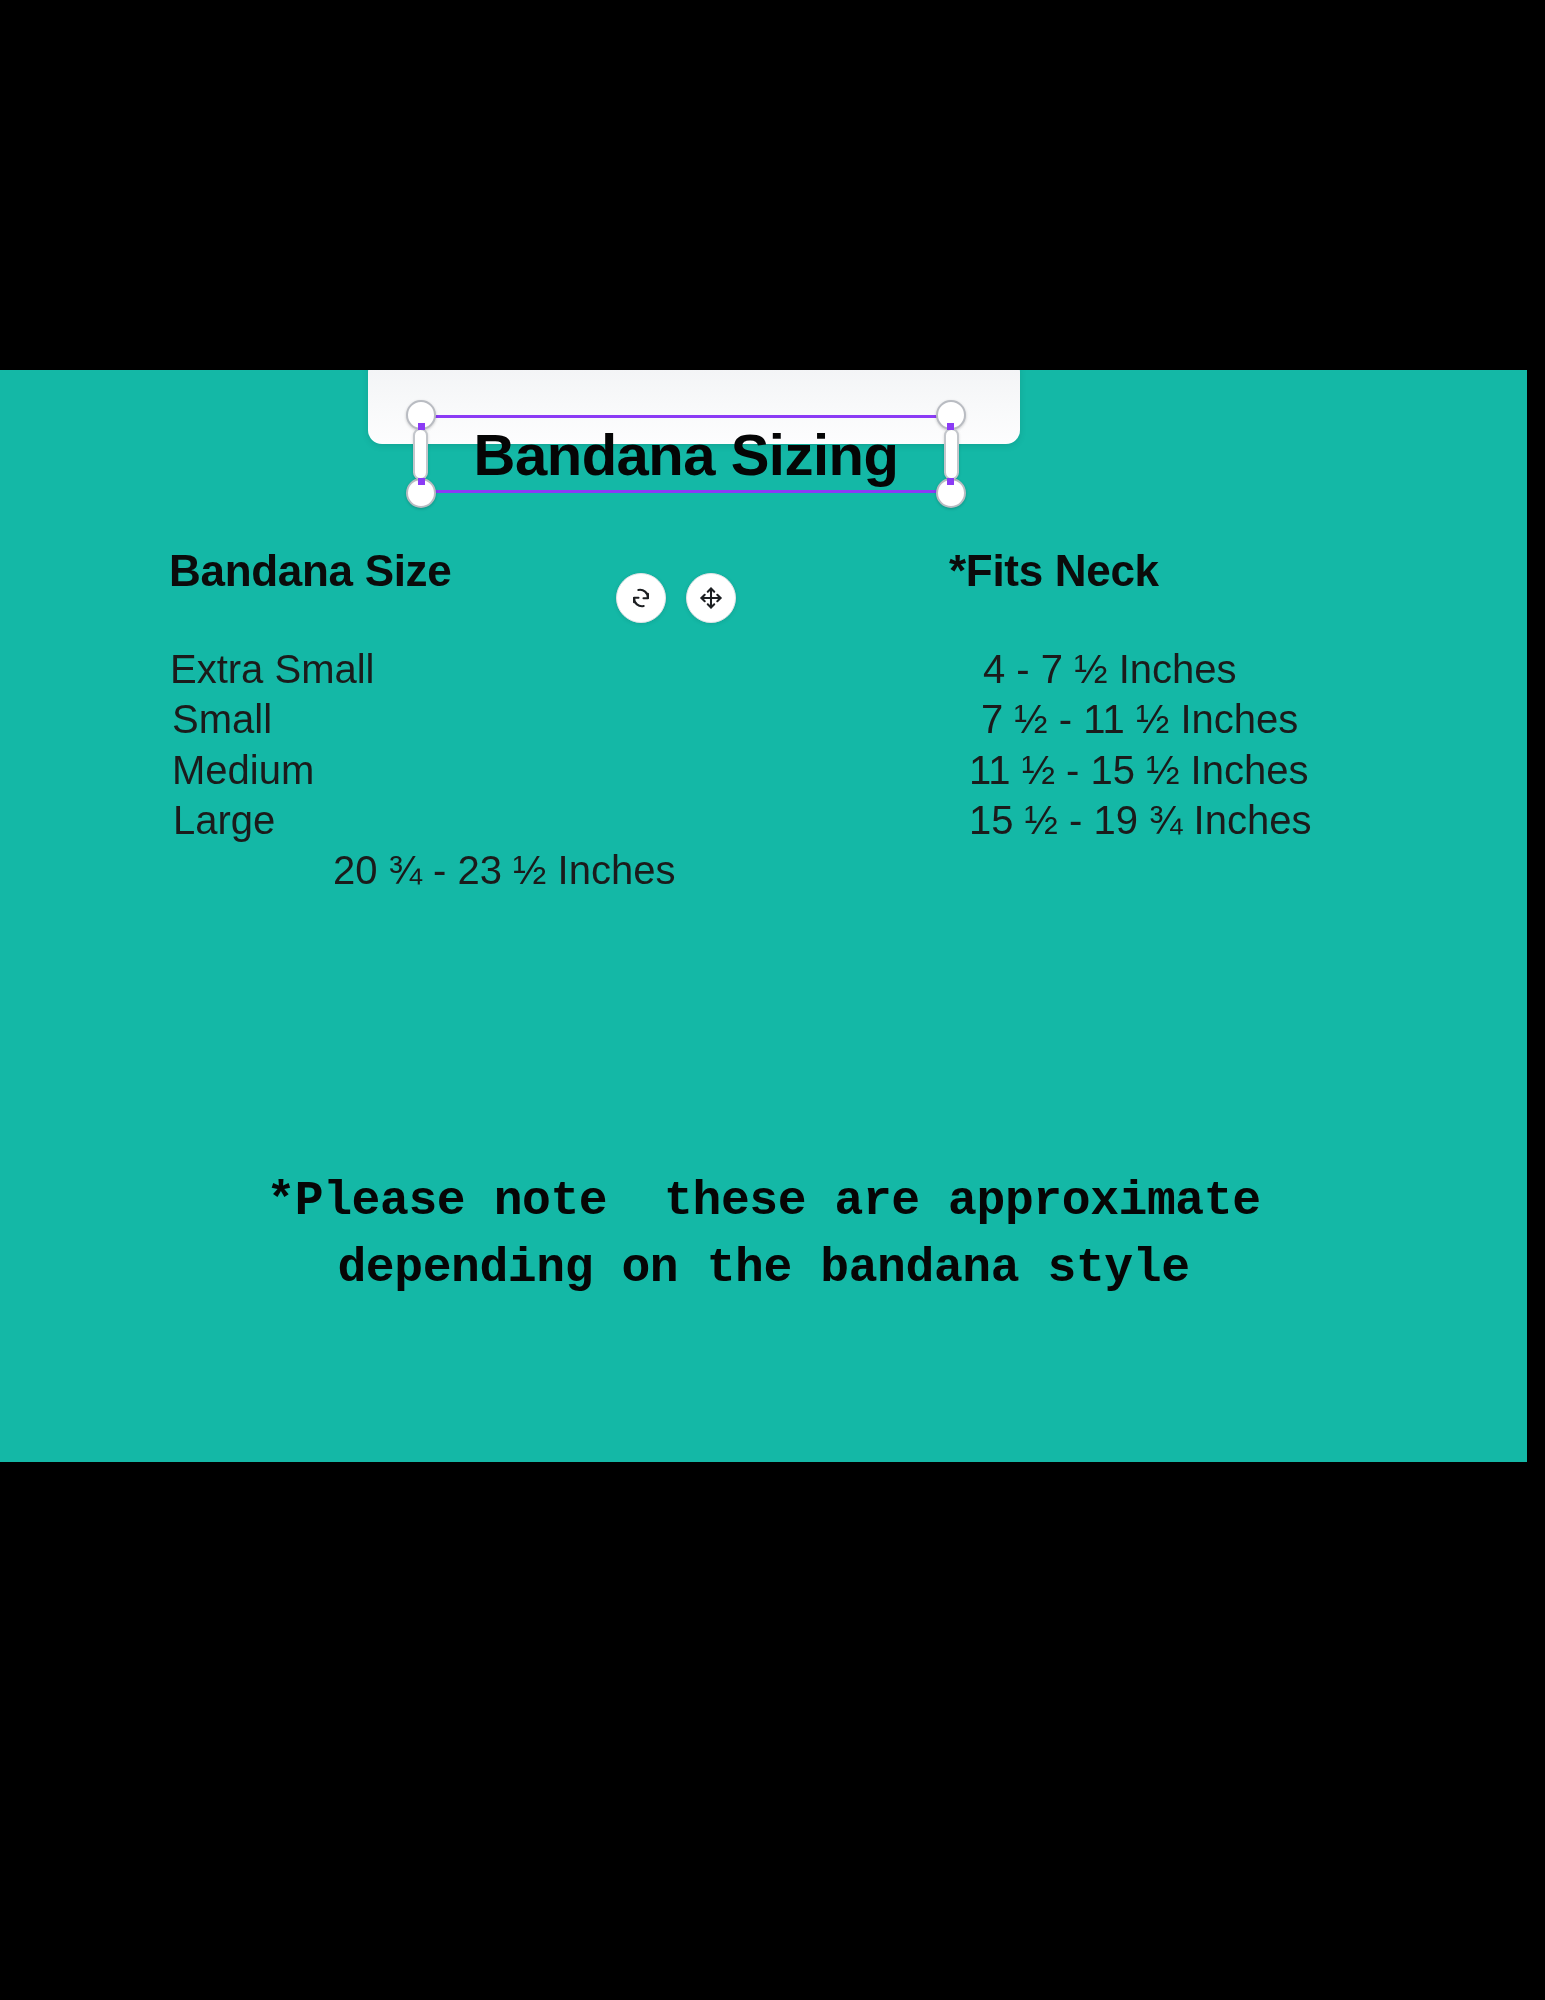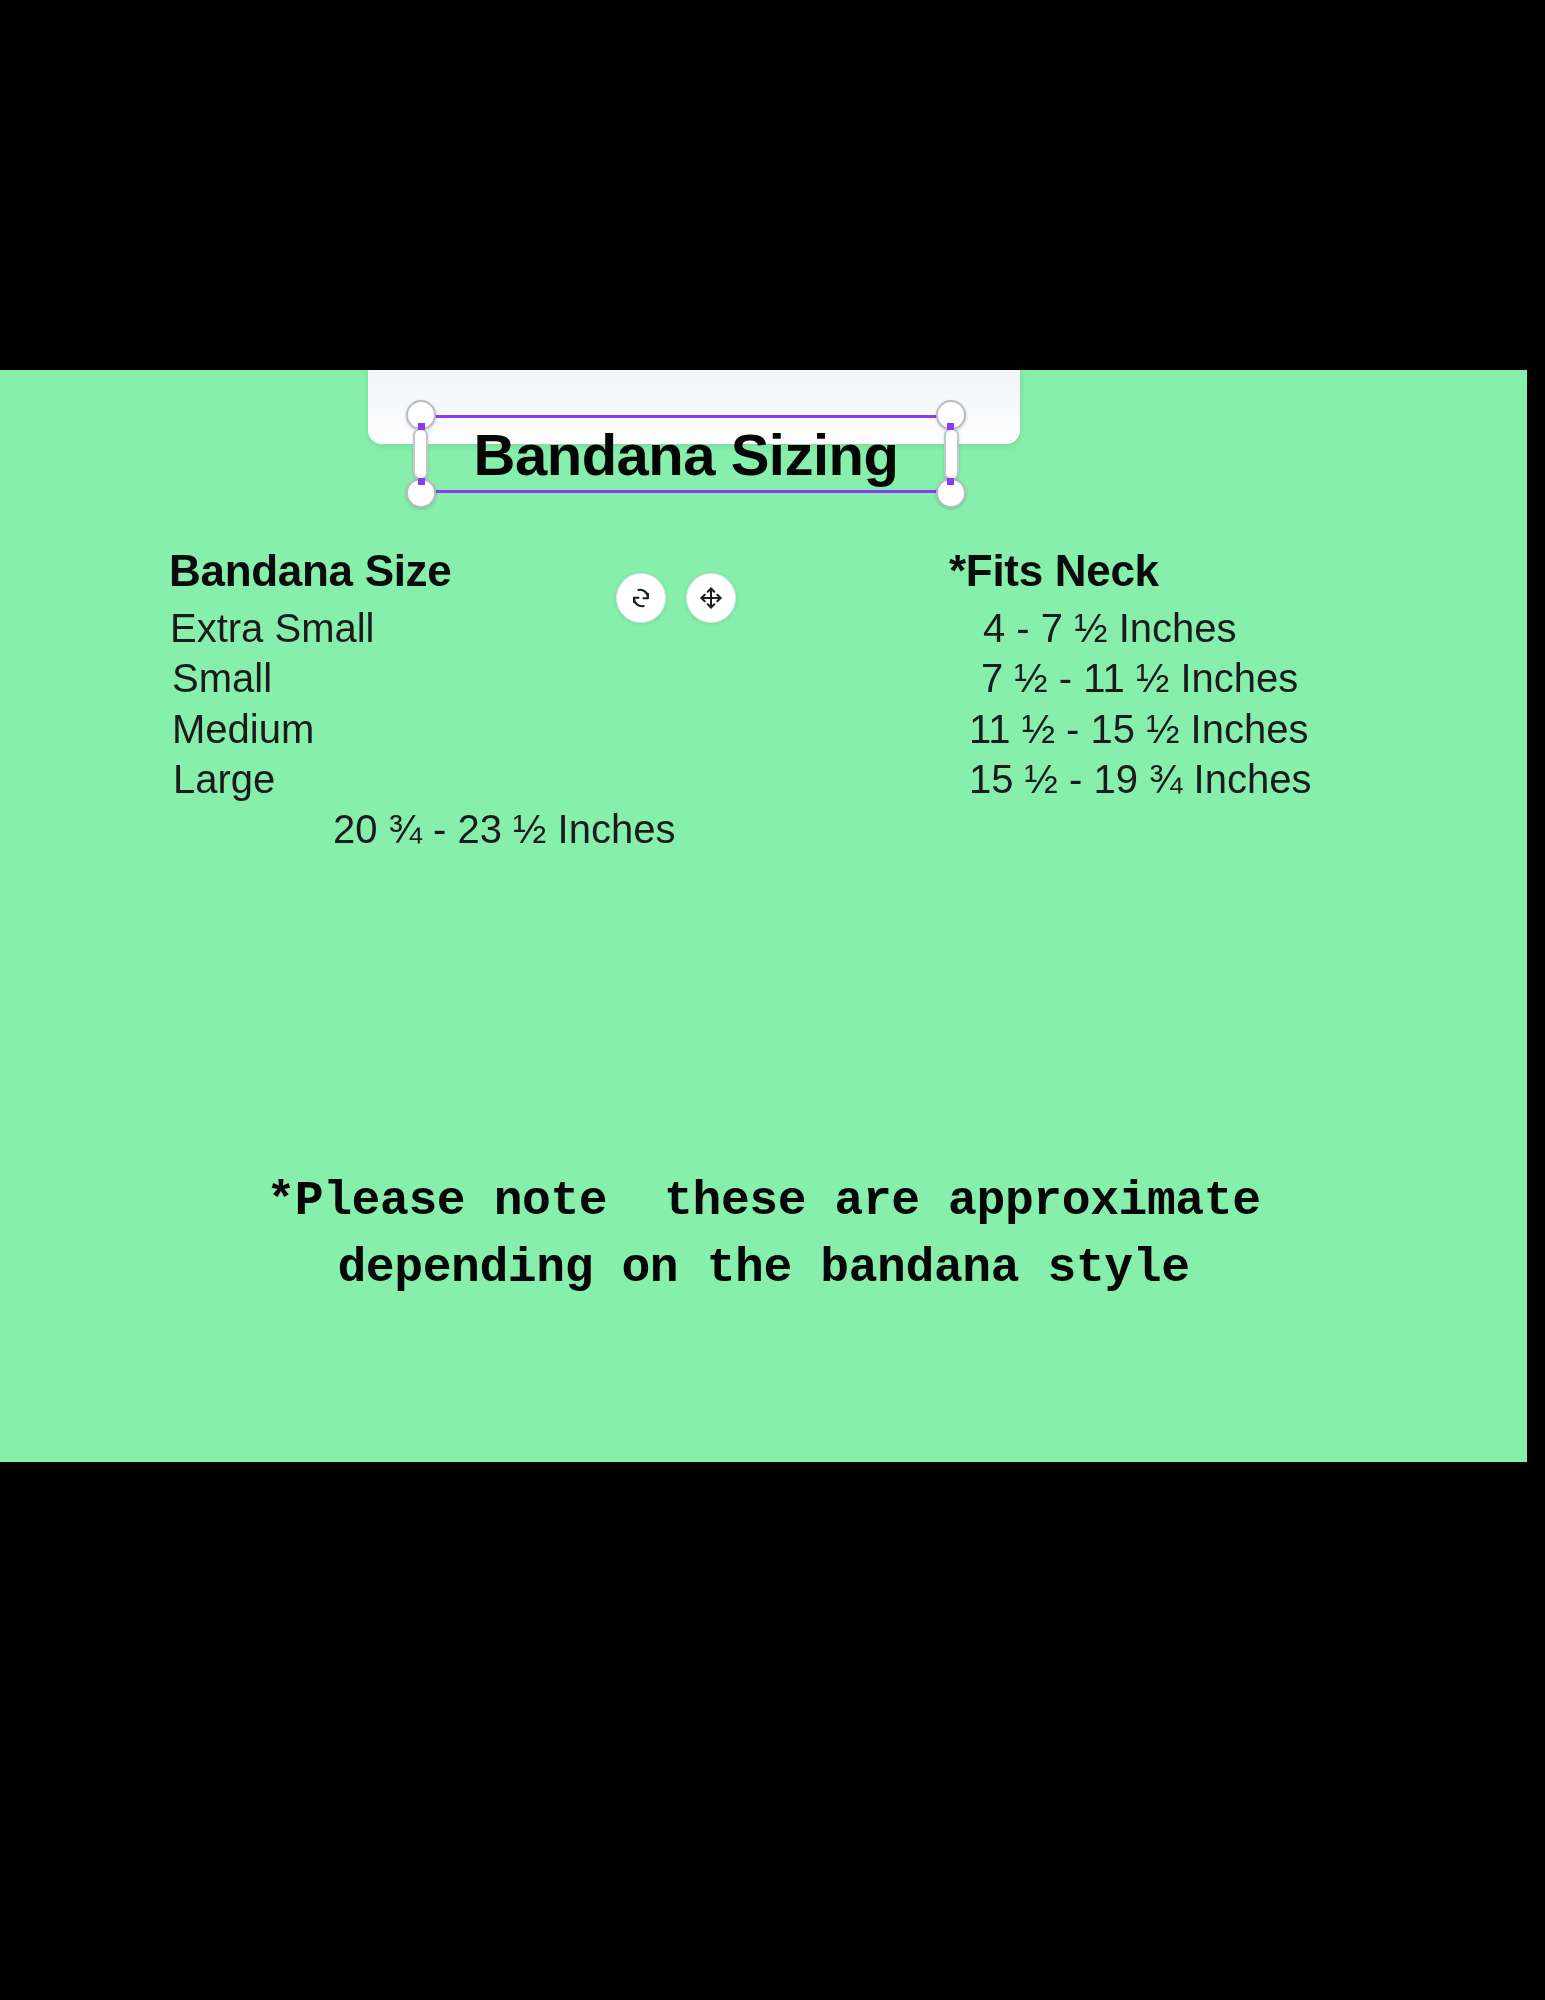--- a/index.html
+++ b/index.html
@@ -22,21 +22,21 @@
     background: #000000;
   }
 
   
   #canvas {
     position: absolute;
     left: 0;
     top: 370px;
     width: 1527px;
     height: 1092px;
-    background: #86efac;
+    background: #14b8a6;
     overflow: hidden;
   }
 
   
   #top-panel {
     position: absolute;
     left: 368px;
     top: -12px;
     width: 652px;
     height: 86px;
@@ -181,21 +181,21 @@
   }
   .drow .col-right {
     font-size: 40px;
     font-weight: 400;
     color: #1b1b1b;
     line-height: 1.26;
     padding-left: 310px;
     white-space: nowrap;
   }
   
-  .drow:nth-child(2) .col-left { padding-left: 159px; }
+  .drow:nth-child(2) .col-left { padding-left: 159px; margin-top: 41px; }
   .drow:nth-child(3) .col-left { padding-left: 161px; }
   .drow:nth-child(4) .col-left { padding-left: 161px; }
   .drow:nth-child(5) .col-left { padding-left: 162px; }
   .drow:nth-child(6) .col-left { padding-left: 157px; }
 
   .drow:nth-child(2) .col-right { padding-left: 332px; }
   .drow:nth-child(3) .col-right { padding-left: 330px; }
   .drow:nth-child(4) .col-right { padding-left: 318px; }
   .drow:nth-child(5) .col-right { padding-left: 318px; }
   .drow:nth-child(6) .col-right { padding-left: 322px; }

